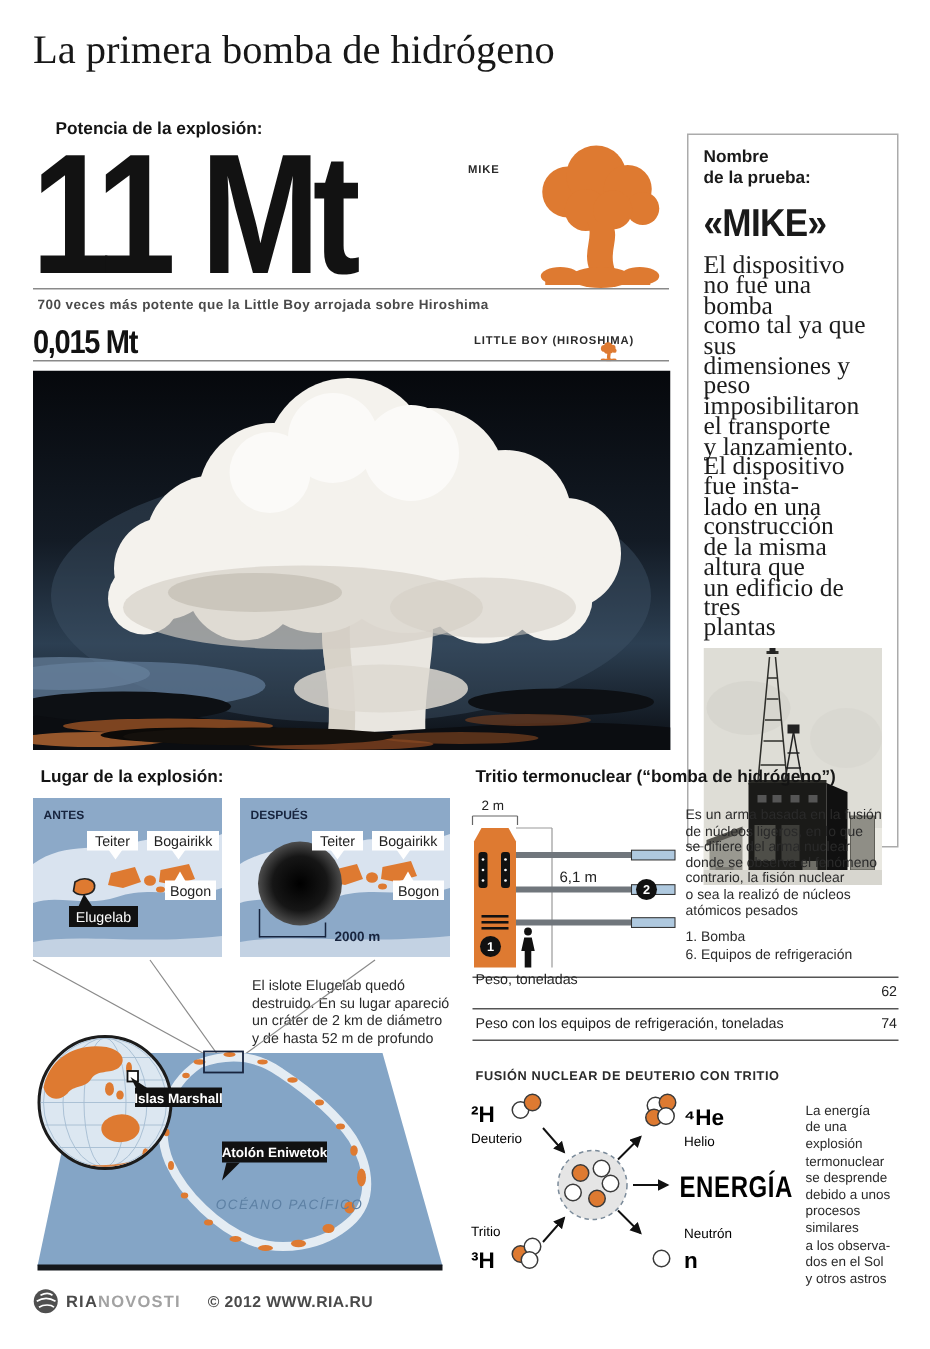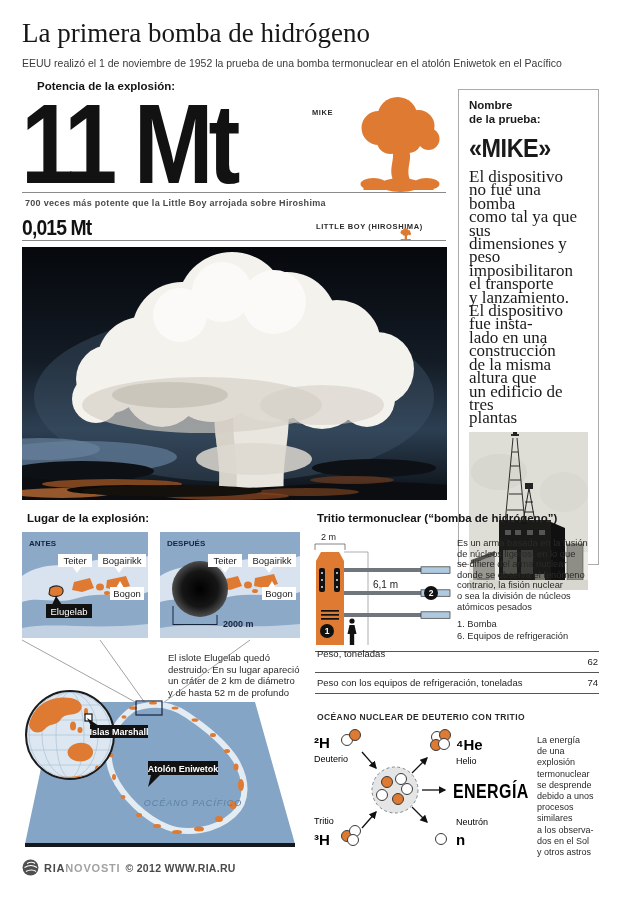--- a/index.html
+++ b/index.html
@@ -26,31 +26,30 @@
   .bodysmall{font-size:9.5px;line-height:11.6px;color:#2a2a2a;}
   .bombdesc{font-size:9.3px;line-height:10.6px;color:#2a2a2a;}
   .legend{font-size:9.3px;line-height:12px;color:#2a2a2a;}
   .trow{font-size:9.5px;color:#222;}
   .fusehead{font-size:8.5px;font-weight:bold;letter-spacing:.4px;color:#2b2b2b;}
   .fusenote{font-size:9px;line-height:11.2px;color:#2a2a2a;}
   .footer{display:flex;align-items:center;}
   .brand{font-size:11px;font-weight:bold;letter-spacing:.8px;margin-left:5px;}
   .brand .p1{color:#4a4a4a;margin-top:47px;}
   .brand .p2{color:#a2a2a2;}
-  .copy{font-size:10.5px;font-weight:bold;letter-spacing:.3px;color:#4a4a4a;margin-left:5px;}
+  .copy{font-size:10.5px;font-weight:bold;letter-spacing:.3px;color:#4a4a4a;margin-left:18px;}
   svg{display:block;}
   text{font-family:"Liberation Sans","DejaVu Sans",sans-serif;}
 </style>
 </head>
 <body>
 
 <div class="page">
 
   <div class="abs title" style="left:22px;top:18px;">La primera bomba de hidrógeno</div>
-  <div class="abs subtitle" style="left:22px;top:57px;">EEUU realizó el 1 de noviembre de 1952 la prueba de una bomba termonuclear en el atolón Eniwetok en el Pacífico</div>
 
   <div class="abs seclabel" style="left:37px;top:80px;">Potencia de la explosión:</div>
   <div class="abs bigvalue" style="left:21px;top:96px;">11 Mt</div>
   <div class="abs tinylabel" style="left:312px;top:108px;">MIKE</div>
 
   <svg class="abs" style="left:350px;top:96px;" width="96" height="97" viewBox="0 0 95 97">
     <defs>
       <g id="mushroom-shape" fill="#DE7A31">
         <circle cx="28" cy="32" r="17"></circle>
           <circle cx="47" cy="21" r="20"></circle>
@@ -399,34 +398,34 @@
       <circle cx="118" cy="62" r="7" fill="#111"></circle>
       <text x="118" y="65.3" font-size="8.5" font-weight="bold" fill="#fff" text-anchor="middle">2</text>
     </g>
   </svg>
 
   <div class="abs bombdesc pre" style="left:457px;top:538px;width:145px;">Es un arma basada en la fusión
 de núcleos ligeros, en lo que
 se difiere del arma nuclear
 donde se observa el fenómeno
 contrario, la fisión nuclear
-o sea la división de núcleos
+o sea la realizó de núcleos
 atómicos pesados</div>
   <div class="abs legend" style="left:457px;top:618px;">1. Bomba</div>
   <div class="abs legend" style="left:457px;top:630px;">6. Equipos de refrigeración</div>
 
   <div class="abs" style="left:315px;top:651px;width:284px;height:1px;background:#555;"></div>
   <div class="abs trow" style="left:317px;top:648px;">Peso, toneladas</div>
   <div class="abs trow" style="left:549px;top:656px;width:49px;text-align:right;">62</div>
   <div class="abs" style="left:315px;top:672px;width:284px;height:1px;background:#555;"></div>
   <div class="abs trow" style="left:317px;top:677px;">Peso con los equipos de refrigeración, toneladas</div>
   <div class="abs trow" style="left:549px;top:677px;width:49px;text-align:right;">74</div>
   <div class="abs" style="left:315px;top:693px;width:284px;height:1px;background:#555;"></div>
 
-  <div class="abs fusehead" style="left:317px;top:712px;">OCÉANO NUCLEAR DE DEUTERIO CON TRITIO</div>
+  <div class="abs fusehead" style="left:317px;top:712px;">FUSIÓN NUCLEAR DE DEUTERIO CON TRITIO</div>
 
   <svg class="abs" style="left:310px;top:726px;" width="235" height="130" viewBox="0 0 235 130">
     <defs>
       <marker id="arr" markerWidth="7" markerHeight="7" refX="5" refY="3" orient="auto">
         <path d="M0,0 L6,3 L0,6 Z" fill="#111"></path>
       </marker>
     </defs>
     <text x="4" y="22" font-size="15" font-weight="bold">²H</text>
     <g stroke="#3a3a3a" stroke-width="1">
       <circle cx="37" cy="14" r="5.5" fill="#fff"></circle>

